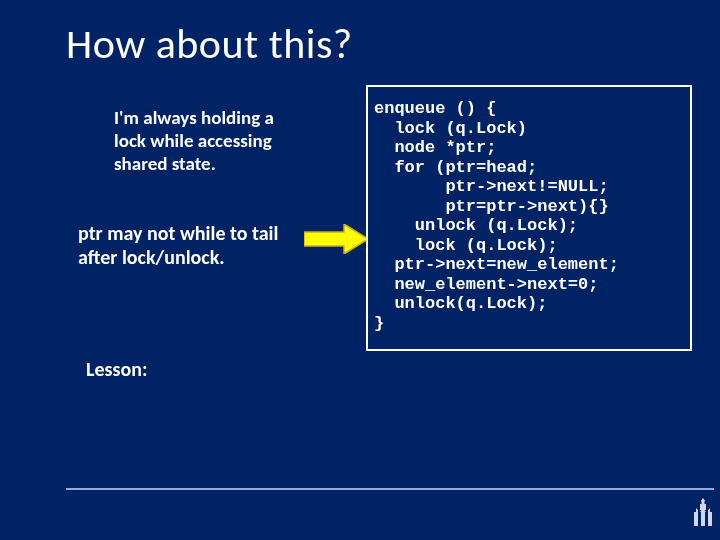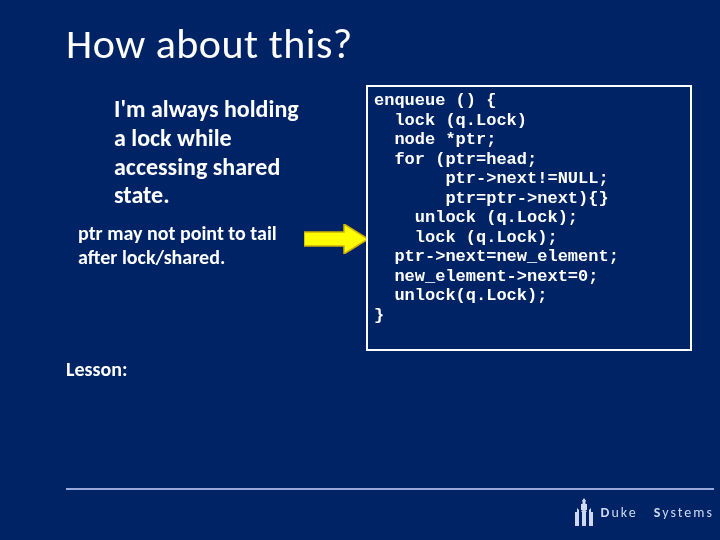--- a/index.html
+++ b/index.html
@@ -28,25 +28,25 @@
     color: #fff;
     margin: 0 0 22px 0;
     letter-spacing: 0.5px;
   }
   .content {
     position: relative;
     width: 100%;
   }
   .commentary1 {
     position: absolute;
-    top: 4px;
+    top: 16px;
     left: 48px;
     width: 190px;
     font-family: Calibri, sans-serif;
-    font-size: 24px;
+    font-size: 19px;
     font-weight: 600;
     line-height: 1.2;
   }
   .commentary2 {
     position: absolute;
     top: 130px;
     left: 12px;
     width: 230px;
     font-family: Calibri, sans-serif;
     font-size: 20px;
@@ -61,35 +61,35 @@
     height: 30px;
   }
   .codebox {
     position: absolute;
     top: -6px;
     left: 300px;
     width: 326px;
     height: 266px;
     border: 2px solid #fff;
     box-sizing: border-box;
-    padding: 4px 6px;
+    padding: 12px 6px;
   }
   .codebox pre {
     margin: 0;
     font-family: "Courier New", monospace;
     font-size: 17px;
     font-weight: bold;
     color: #fff;
     line-height: 1.15;
     white-space: pre;
   }
   .lesson {
     position: absolute;
     top: 266px;
-    left: 0;
+    left: 20px;
     width: 620px;
     font-family: Calibri, sans-serif;
     font-size: 20px;
     font-weight: 600;
     line-height: 1.25;
   }
   .lesson .bullet {
     display: block;
   }
   .footer-line {
@@ -122,21 +122,21 @@
 </head>
 <body>
 
 <div class="slide">
   <h1 class="title">How about this?</h1>
 
   <div class="content">
 
     <div class="commentary1">I'm always holding a lock while accessing shared state.</div>
 
-    <div class="commentary2">ptr may not point to tail after lock/shared.</div>
+    <div class="commentary2">ptr may not while to tail after lock/unlock.</div>
 
     <div class="arrow">
       <svg viewBox="0 0 64 30" width="64" height="30">
         <polygon points="0,8 40,8 40,0 64,15 40,30 40,22 0,22" fill="#ffff00" stroke="#d0b000" stroke-width="1.5"></polygon>
       </svg>
     </div>
 
     <div class="codebox">
       <pre>enqueue () {
   lock (q.Lock)
@@ -169,17 +169,14 @@
           <rect x="8" y="6" width="6" height="6"></rect>
           <rect x="2" y="14" width="4" height="14"></rect>
           <rect x="9" y="14" width="4" height="14"></rect>
           <rect x="16" y="14" width="4" height="14"></rect>
           <polygon points="4,14 4,10 6,12 6,14"></polygon>
           <polygon points="18,14 18,10 16,12 16,14"></polygon>
           <polygon points="11,10 8,14 14,14"></polygon>
         </g>
       </svg>
     </span>
-    <span class="brand">
-      <span class="d">D</span><span>uke </span><span class="d">S</span><span>ystems</span>
-    </span>
   </div>
 </div>
 
 </body></html>

